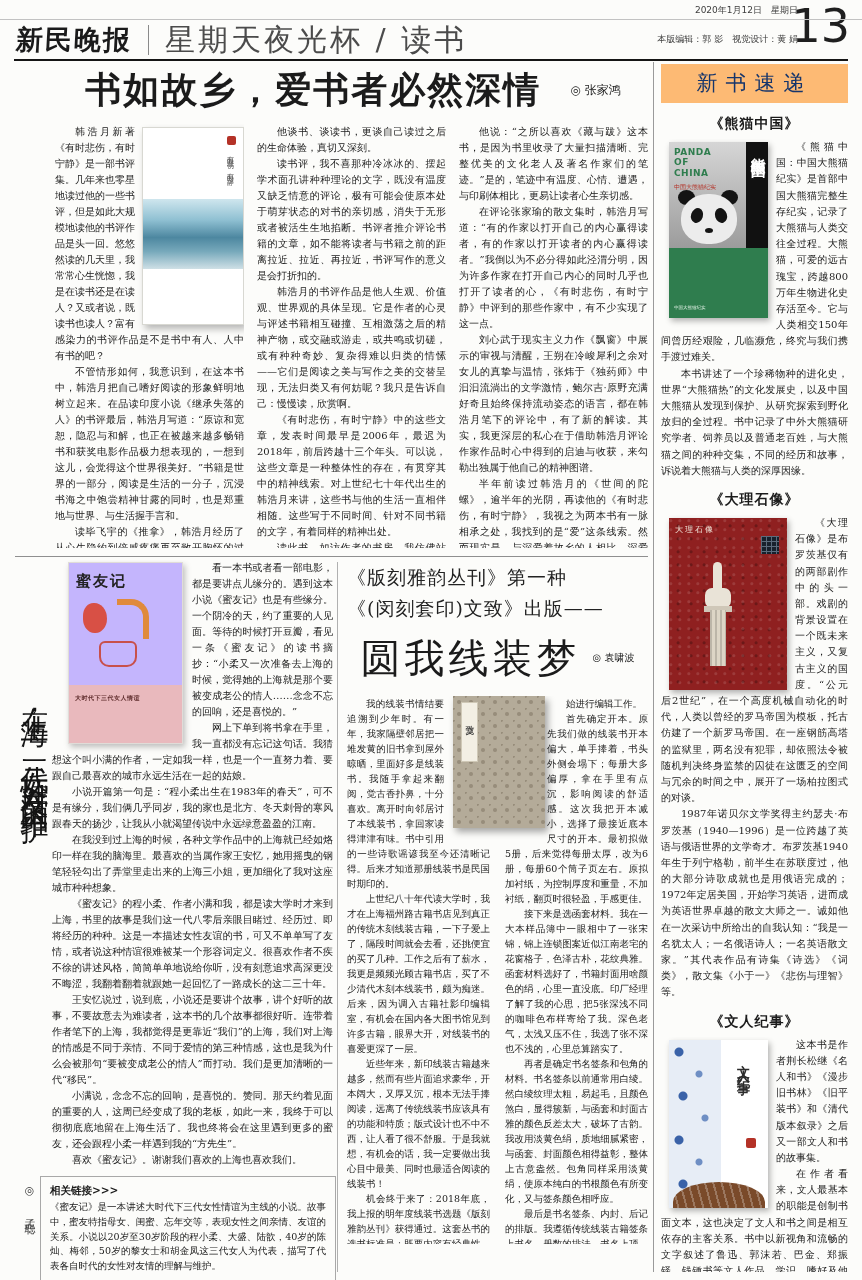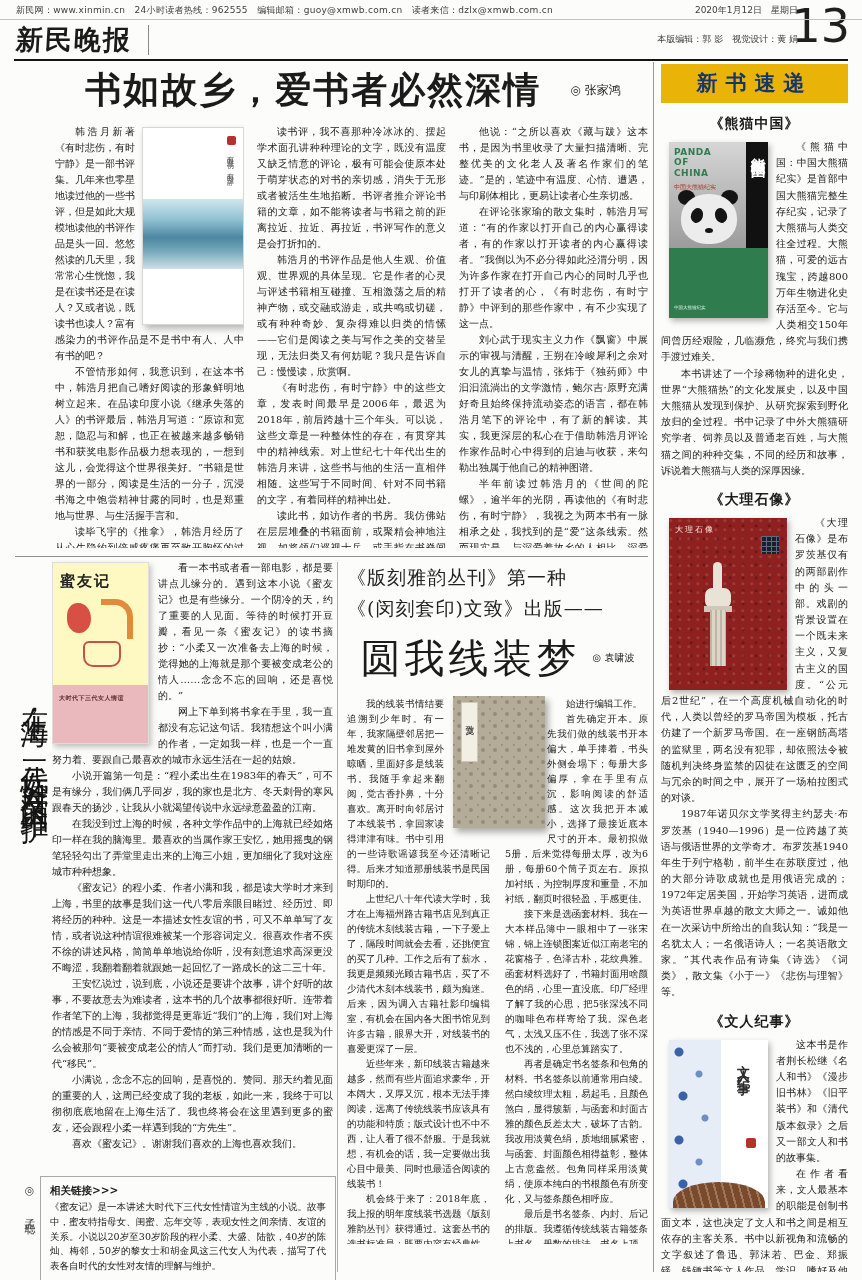--- a/index.html
+++ b/index.html
@@ -34,22 +34,22 @@
   .ys-title{position:absolute;right:8px;top:22px;writing-mode:vertical-rl;font-size:7px;color:#555;letter-spacing:2px;}
   .ys-seal{position:absolute;right:7px;top:8px;width:9px;height:9px;background:#b43227;border-radius:2px;}
   .hdiv1{position:absolute;left:15px;top:556px;width:633px;border-top:1px solid #8f8f8f;}
   .vdiv1{position:absolute;left:337px;top:562px;height:710px;width:1px;background:#b0b0b0;}
   .vdiv2{position:absolute;left:653px;top:62px;height:1210px;width:1px;background:#9a9a9a;}
   
   .vert-headline{position:absolute;left:15px;top:686px;height:486px;writing-mode:vertical-rl;
       font-size:28px;letter-spacing:6px;color:#141414;font-weight:500;}
   .vert-byline{position:absolute;left:21px;top:1184px;writing-mode:vertical-rl;font-size:11px;letter-spacing:5px;color:#333;}
   .miyouji{position:absolute;left:52px;top:560px;width:281px;height:610px;overflow:hidden;font-size:10px;line-height:1.6;}
-  .cover-miyouji{float:left;width:95px;height:180px;margin:2px 9px 4px 0;position:relative;
-      background:#fef9c3;border:1px solid #e0dcd8;box-shadow:2px 3px 6px rgba(0,0,0,.25);overflow:hidden;}
+  .cover-miyouji{float:left;width:95px;height:180px;margin:2px 9px 4px 16px;position:relative;
+      background:#c4b5fd;border:1px solid #e0dcd8;box-shadow:2px 3px 6px rgba(0,0,0,.25);overflow:hidden;padding-left:18px;}
   .my-title{position:absolute;left:7px;top:6px;font-size:15px;font-weight:800;letter-spacing:2px;color:#222;}
   .my-blob1{position:absolute;left:14px;top:40px;width:24px;height:30px;background:#d85045;border-radius:45% 55% 50% 50%;}
   .my-blob2{position:absolute;left:48px;top:36px;width:26px;height:34px;border:6px solid #e08a3c;border-left:none;border-bottom:none;border-radius:0 18px 0 0;}
   .my-cat{position:absolute;left:30px;top:78px;width:34px;height:22px;border:2px solid #c8504a;border-radius:6px 6px 10px 10px;}
   .my-band{position:absolute;left:0;bottom:0;width:100%;height:58px;background:#e9b9bd;}
   .my-band span{display:block;margin:8px 6px 0;font-size:6px;color:#5d2b2b;font-weight:700;letter-spacing:.5px;}
   .related-box{position:absolute;left:40px;top:1176px;width:276px;height:94px;border:1px solid #a8a8a8;
       padding:5px 9px;font-size:9.5px;line-height:1.55;overflow:hidden;background:#fcfcfa;}
   .related-header{font-weight:700;font-size:10.5px;margin-bottom:2px;}
   
@@ -63,21 +63,21 @@
   .yw-spacer-r{float:right;width:46px;height:136px;}
   .yw-spacer-l{float:left;width:42px;height:136px;}
   .cover-wenzhi{position:absolute;left:106px;top:0;width:92px;height:132px;z-index:2;
       background:#b4ab99;box-shadow:3px 4px 7px rgba(0,0,0,.35);
       background-image:radial-gradient(circle at 6px 6px,#978d7b 1.5px,transparent 2.5px),radial-gradient(circle at 0 0,#978d7b 1.5px,transparent 2.5px);
       background-size:12px 12px;}
   .wz-label{position:absolute;left:8px;top:6px;width:15px;height:58px;background:#f3efe4;border:1px solid #cfc8b6;text-align:center;}
   .wz-label span{writing-mode:vertical-rl;font-size:9px;color:#333;margin-top:5px;display:inline-block;}
   
   .sidebar{position:absolute;left:661px;top:64px;width:187px;height:1208px;overflow:hidden;}
-  .sb-header{background:#eab308;color:#16356b;font-size:21px;font-weight:700;text-align:center;letter-spacing:8px;padding:5px 0 6px;}
+  .sb-header{background:#fdba74;color:#16356b;font-size:21px;font-weight:400;text-align:center;letter-spacing:8px;padding:5px 0 6px;}
   .sb-title{margin:12px 0 6px;text-align:center;font-size:14px;font-weight:800;letter-spacing:1px;}
   .sb-entry{font-size:10px;line-height:1.62;overflow:hidden;}
   .sb-cover{float:left;position:relative;margin:3px 8px 3px 8px;box-shadow:2px 3px 6px rgba(0,0,0,.3);overflow:hidden;}
   
   .cover-panda{width:99px;height:176px;background:linear-gradient(180deg,#d6d6d6 0%,#9c9c9c 60%,#2f7d4e 60%);}
   .pd-brand{position:absolute;left:5px;top:5px;font:700 9px/1.15 "DejaVu Sans",sans-serif;color:#2f7d4e;letter-spacing:.5px;width:46px;}
   .pd-sub{position:absolute;left:5px;top:40px;font-size:6px;color:#b43227;}
   .pd-strip{position:absolute;right:0;top:0;width:22px;height:106px;background:#111;text-align:center;}
   .pd-strip span{writing-mode:vertical-rl;color:#fff;font-size:15px;font-weight:700;margin-top:4px;display:inline-block;letter-spacing:2px;}
   .pd-head{position:absolute;left:12px;top:52px;width:56px;height:50px;background:#ececec;border-radius:48% 48% 46% 46%;}
@@ -107,28 +107,28 @@
   .wr-title{position:absolute;right:14px;top:14px;writing-mode:vertical-rl;font-size:13px;font-weight:700;letter-spacing:6px;color:#2b2b2b;}
   .wr-seal{position:absolute;right:12px;top:98px;width:10px;height:10px;background:#b43227;border-radius:2px;}
   .wr-book{position:absolute;left:4px;bottom:-14px;width:92px;height:40px;background:#7a4a2a;border-radius:50% 50% 0 0;
       background-image:repeating-linear-gradient(75deg,rgba(255,255,255,.25) 0 2px,transparent 2px 8px);}
 </style>
 </head>
 <body>
 
 <div class="page">
 
-  <div class="topbar-left">新民网：www.xinmin.cn　24小时读者热线：962555　编辑邮箱：guoy@xmwb.com.cn　读者来信：dzlx@xmwb.com.cn</div>
   <div class="topbar-date">2020年1月12日　星期日</div>
   <div class="topbar-editors">本版编辑：郭 影　视觉设计：黄 娟</div>
   <div class="pagenum">13</div>
   <div class="topline-rule"></div>
   <div class="masthead">
     <span class="paper-name">新民晚报</span>
     <span class="mast-div"></span>
+    <span class="section-title">星期天夜光杯 / 读书</span>
   </div>
   <div class="thick-rule"></div>
 
   <div class="main-article">
     <div class="headline-row">
       <h1 class="main-headline">书如故乡，爱书者必然深情</h1>
       <span class="byline">◎ 张家鸿</span>
     </div>
     <div class="main-cols">
       <div class="mcol jt">
@@ -138,20 +138,21 @@
           <div class="ys-seal"></div>
         </div>
         <div>
             <p class="para">韩浩月新著《有时悲伤，有时宁静》是一部书评集。几年来也零星地读过他的一些书评，但是如此大规模地读他的书评作品是头一回。悠悠然读的几天里，我常常心生恍惚，我是在读书还是在读人？又或者说，既读书也读人？富有感染力的书评作品是不是书中有人、人中有书的吧？</p>
             <p class="para">不管情形如何，我意识到，在这本书中，韩浩月把自己嗜好阅读的形象鲜明地树立起来。在品读印度小说《继承失落的人》的书评最后，韩浩月写道：“原谅和宽恕，隐忍与和解，也正在被越来越多畅销书和获奖电影作品极力想表现的，一想到这儿，会觉得这个世界很美好。”书籍是世界的一部分，阅读是生活的一分子，沉浸书海之中饱尝精神甘露的同时，也是郑重地与世界、与生活握手言和。</p>
             <p class="para">读毕飞宇的《推拿》，韩浩月经历了从心生隐约到倍感疼痛再至敞开胸怀的过程。他把自己置身小说情境里，仿佛自己与王大夫、沙复明等人共存于一个世界里。“他们抚摩的不是我的脊背，而是我的内心。他们那一双双滚烫的手，正在一点点揿掉那日积月累也许早就令人麻木不觉的心灵积垢，只剩下感藏和宽恕。”</p>
           </div>
       </div>
       <div class="mcol jt">
         <div>
+            <p class="para">他谈书、谈读书，更谈自己读过之后的生命体验，真切又深刻。</p>
             <p class="para">读书评，我不喜那种冷冰冰的、摆起学术面孔讲种种理论的文字，既没有温度又缺乏情意的评论，极有可能会使原本处于萌芽状态的对书的亲切感，消失于无形或者被活生生地掐断。书评者推介评论书籍的文章，如不能将读者与书籍之前的距离拉近、拉近、再拉近，书评写作的意义是会打折扣的。</p>
             <p class="para">韩浩月的书评作品是他人生观、价值观、世界观的具体呈现。它是作者的心灵与评述书籍相互碰撞、互相激荡之后的精神产物，或交融或游走，或共鸣或切磋，或有种种奇妙、复杂得难以归类的情愫——它们是阅读之美与写作之美的交替呈现，无法归类又有何妨呢？我只是告诉自己：慢慢读，欣赏啊。</p>
             <p class="para">《有时悲伤，有时宁静》中的这些文章，发表时间最早是2006年，最迟为2018年，前后跨越十三个年头。可以说，这些文章是一种整体性的存在，有贯穿其中的精神线索。对上世纪七十年代出生的韩浩月来讲，这些书与他的生活一直相伴相随。这些写于不同时间、针对不同书籍的文字，有着同样的精神出处。</p>
             <p class="para">读此书，如访作者的书房。我仿佛站在层层堆叠的书籍面前，或聚精会神地注视，如将领们巡视士兵，或手指在书脊间流连挑选。在他的这本书里，满足好奇心之余，我更多的是寻找共鸣，这是我品读时的私心。</p>
           </div>
       </div>
       <div class="mcol jt">
         <div>
             <p class="para">他说：“之所以喜欢《藏与跋》这本书，是因为书里收录了大量扫描清晰、完整优美的文化老人及著名作家们的笔迹。”是的，笔迹中有温度、心情、遭遇，与印刷体相比，更易让读者心生亲切感。</p>
             <p class="para">在评论张家瑜的散文集时，韩浩月写道：“有的作家以打开自己的内心赢得读者，有的作家以打开读者的内心赢得读者。”我倒以为不必分得如此泾渭分明，因为许多作家在打开自己内心的同时几乎也打开了读者的心，《有时悲伤，有时宁静》中评到的那些作家中，有不少实现了这一点。</p>

